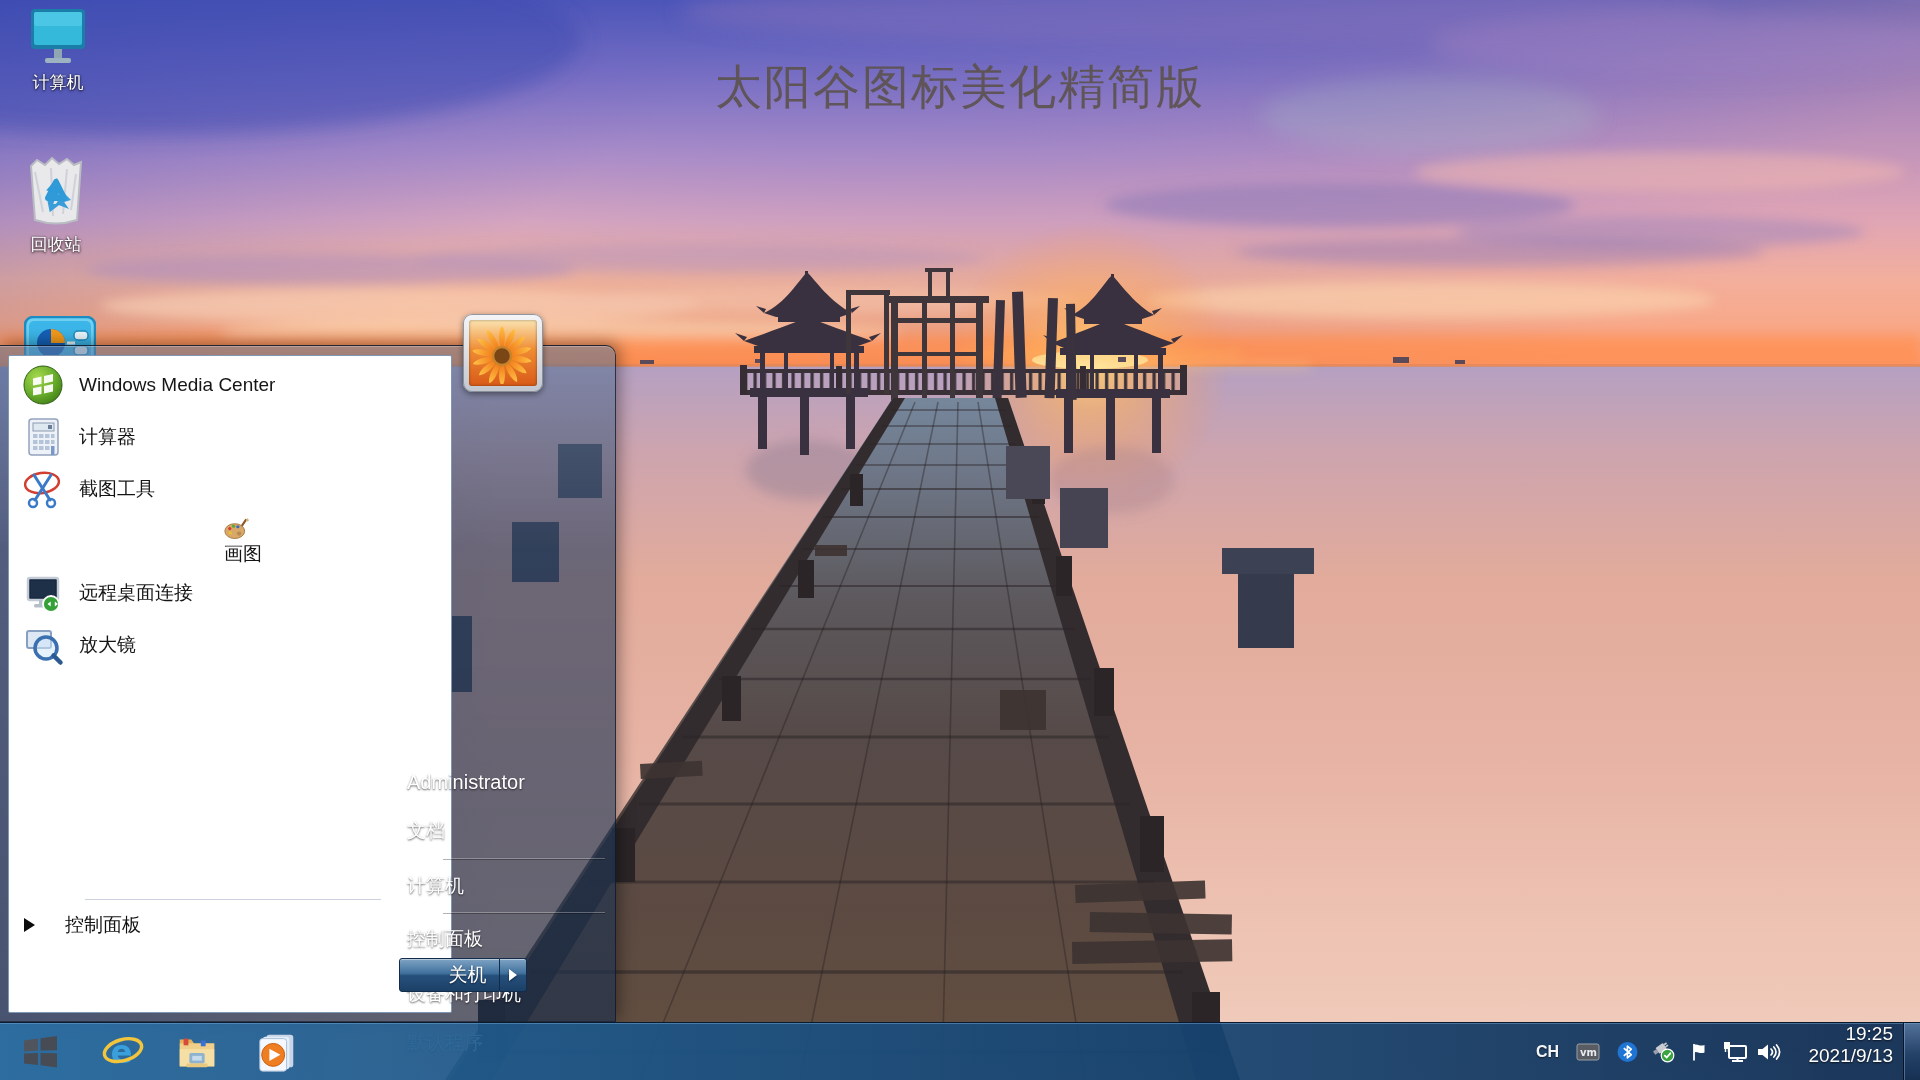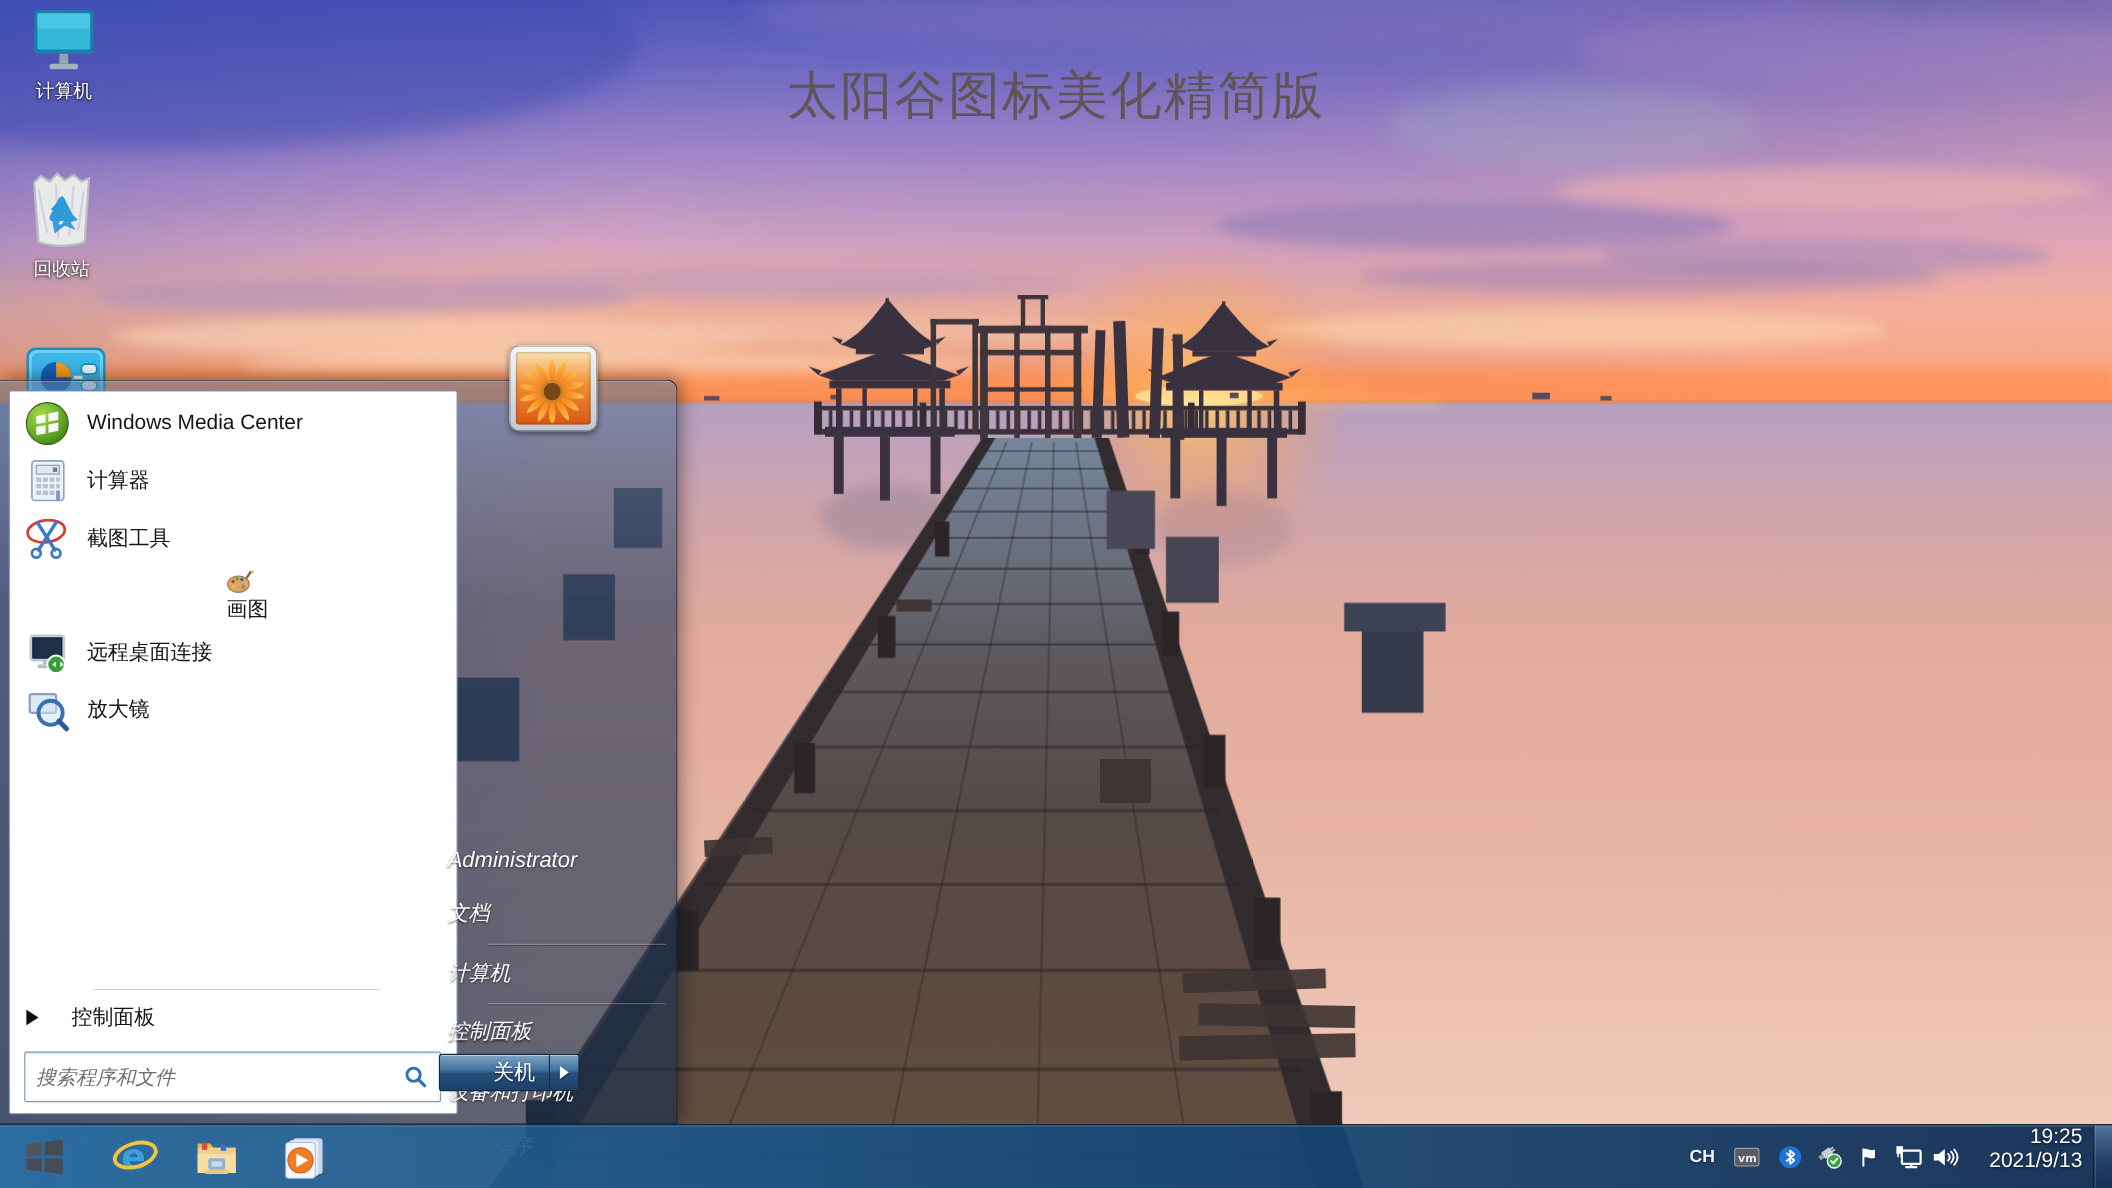--- a/index.html
+++ b/index.html
@@ -15,38 +15,38 @@
   
   .dt-icon { position:absolute; width:104px; text-align:center; z-index:2; }
   .dt-icon .glyph { display:block; margin:0 auto; }
   .dt-label { margin-top:3px; font-size:17px; color:#fff; text-shadow:0 1px 3px rgba(0,0,0,.85),0 0 2px rgba(0,0,0,.6); }
 
   
   #start-menu { position:absolute; left:0; top:345px; width:616px; height:677px; z-index:50;
     background:linear-gradient(180deg, rgba(92,118,152,.55), rgba(38,62,96,.62) 30%, rgba(26,46,74,.66));
     border:1px solid rgba(12,22,40,.75); border-left:none; border-radius:0 10px 0 0;
     box-shadow:3px -2px 16px rgba(0,0,0,.4), inset 0 1px 0 rgba(255,255,255,.25); }
-  #sm-white { position:absolute; left:8px; top:9px; width:408px; height:658px;
+  #sm-white { position:absolute; left:8px; top:9px; width:444px; height:658px;
     background:#fff; border:1px solid #7d97b5; border-radius:2px; }
   .sm-row { position:absolute; left:2px; right:2px; height:52px; display:flex; align-items:center; padding-left:11px; cursor:default; }
   .sm-row .txt { margin-left:15px; font-size:19px; color:#151515; }
   #sm-sep { position:absolute; left:76px; right:70px; top:543px; height:1px; background:#c9d2de; }
   #sm-allprog { position:absolute; left:0; right:2px; top:548px; height:42px; display:flex; align-items:center; }
   #ap-arrow { width:0; height:0; border-left:11px solid #0c0c0c; border-top:7px solid transparent; border-bottom:7px solid transparent; margin-left:15px; }
   #sm-allprog .txt { margin-left:30px; font-size:19px; color:#111; }
   #sm-search { position:absolute; left:13px; right:14px; top:600px; height:46px; background:#fff;
     border:1px solid #7d99b8; border-radius:2px; box-shadow:inset 0 1px 3px rgba(90,120,150,.25); display:flex; align-items:center; }
   #sm-search input { flex:1; border:none; outline:none; background:transparent; font-size:18px;
     font-family:"Liberation Sans","DejaVu Sans",sans-serif; padding:0 8px 0 10px; color:#333; }
   #sm-search input::placeholder { font-style:italic; color:#6e6e6e; opacity:1; }
   #sm-search .mag { margin-right:11px; flex:0 0 auto; }
 
   #sm-right { position:absolute; left:390px; top:0; right:0; bottom:0; }
   .smr-item { position:absolute; left:17px; height:24px; line-height:24px; font-size:19px; color:#fff;
-    text-shadow:0 1px 2px rgba(0,0,0,.65); cursor:default; white-space:nowrap;font-style:italic; }
+    text-shadow:0 1px 2px rgba(0,0,0,.65); cursor:default; white-space:nowrap; }
   #smr-user { font-size:20px; }
   .smr-div { position:absolute; left:53px; right:10px; height:1px;
     background:rgba(255,255,255,.28); box-shadow:0 1px 0 rgba(0,0,0,.3); }
 
   #sm-avatar { position:absolute; left:73px; top:-32px; width:80px; height:78px;
     border-radius:9px; background:linear-gradient(180deg,#f4f5f7,#c2c7cf);
     box-shadow:0 2px 6px rgba(0,0,0,.45), inset 0 0 0 1px rgba(120,128,138,.8); padding:6px; }
   #sm-avatar .photo { width:100%; height:100%; border-radius:3px; overflow:hidden;
     background:linear-gradient(180deg,#fbe3b0,#ef8c34 45%,#d85a18); box-shadow:inset 0 0 3px rgba(0,0,0,.4); }
 
@@ -445,27 +445,20 @@
         <span class="txt">远程桌面连接</span>
       </div>
 
       <div id="sm-sep"></div>
 
       <div id="sm-allprog">
         <span id="ap-arrow"></span>
         <span class="txt">控制面板</span>
       </div>
 
-      <div id="sm-search">
-        <input type="text" placeholder="搜索程序和文件" style="">
-        <svg class="mag" width="22" height="22" viewBox="0 0 22 22">
-          <circle cx="9" cy="9" r="6" fill="none" stroke="#2f6fb4" stroke-width="2.6"></circle>
-          <line x1="13.5" y1="13.5" x2="19" y2="19" stroke="#2f6fb4" stroke-width="3" stroke-linecap="round"></line>
-        </svg>
-      </div>
     </div>
 
     <div id="sm-right">
       <div id="sm-avatar">
         <div class="photo">
           <svg width="66" height="64" viewBox="0 0 66 64">
             <defs>
                 <linearGradient id="pet" x1="0" y1="0" x2="0" y2="1">
               <stop offset="0" stop-color="#ffc246"></stop>
                   <stop offset="1" stop-color="#f07414"></stop>

